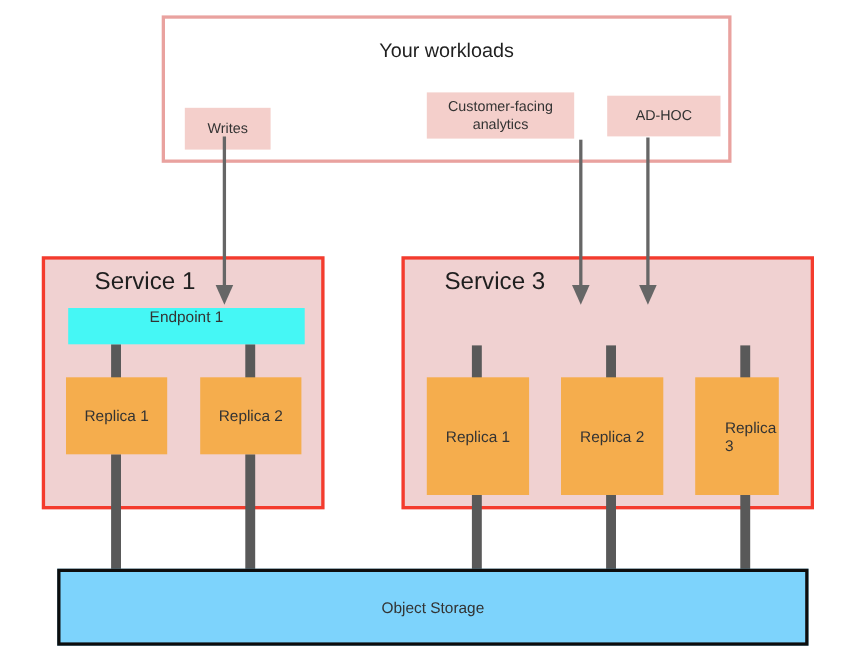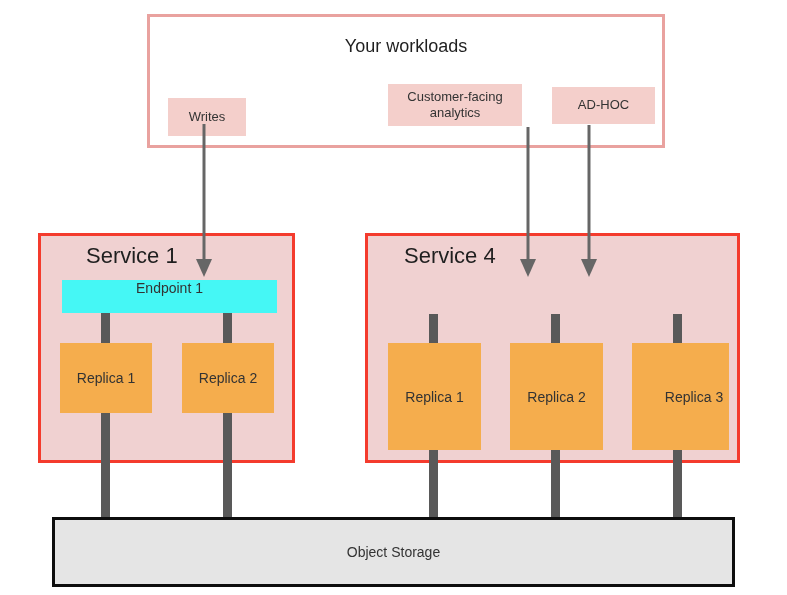--- a/index.html
+++ b/index.html
@@ -88,21 +88,21 @@
     font-size: 14px;
     display: flex;
     align-items: center;
     justify-content: center;
     z-index: 3;
   }
   .s1-r1 { left: 60px;  top: 343px; width: 92px; height: 70px; }
   .s1-r2 { left: 182px; top: 343px; width: 92px; height: 70px; }
   .s2-r1 { left: 388px; top: 343px; width: 93px; height: 107px; }
   .s2-r2 { left: 510px; top: 343px; width: 93px; height: 107px; }
-  .s2-r3 { left: 632px; top: 343px; width: 97px; height: 107px; padding-left: 27px; }
+  .s2-r3 { left: 632px; top: 343px; width: 76px; height: 107px; padding-left: 27px; }
 
   .connector {
     background: var(--connector);
     width: 9px;
     z-index: 2;
   }
   
   .stub-s1-a { left: 101px; top: 313px; height: 31px; }
   .stub-s1-b { left: 223px; top: 313px; height: 31px; }
   .stub-s2-a { left: 429px; top: 314px; height: 30px; }
@@ -111,21 +111,21 @@
   
   .down-s1-a { left: 101px; top: 413px; height: 107px; }
   .down-s1-b { left: 223px; top: 413px; height: 107px; }
   .down-s2-a { left: 429px; top: 450px; height: 70px; }
   .down-s2-b { left: 551px; top: 450px; height: 70px; }
   .down-s2-c { left: 673px; top: 450px; height: 70px; }
 
   .storage-box {
     left: 52px; top: 517px; width: 683px; height: 70px;
     border: 3px solid var(--border_black);
-    background: #e5e5e5;
+    background: #7dd3fc;
     color: var(--text_label);
     font-size: 14px;
     display: flex;
     align-items: center;
     justify-content: center;
     z-index: 3;
   }
 
   .arrow-layer {
     left: 0; top: 0; width: 787px; height: 595px;
@@ -158,21 +158,21 @@
   <div class="abs connector stub-s1-a"></div>
   <div class="abs connector stub-s1-b"></div>
   <div class="abs replica-box s1-r1">
     <span>Replica 1</span>
   </div>
   <div class="abs replica-box s1-r2">
     <span>Replica 2</span>
   </div>
 
   <div class="abs service-box service-2"></div>
-  <div class="abs service-title svc2-title">Service 4</div>
+  <div class="abs service-title svc2-title">Service 3</div>
   <div class="abs connector stub-s2-a"></div>
   <div class="abs connector stub-s2-b"></div>
   <div class="abs connector stub-s2-c"></div>
   <div class="abs replica-box s2-r1">
     <span>Replica 1</span>
   </div>
   <div class="abs replica-box s2-r2">
     <span>Replica 2</span>
   </div>
   <div class="abs replica-box s2-r3">

